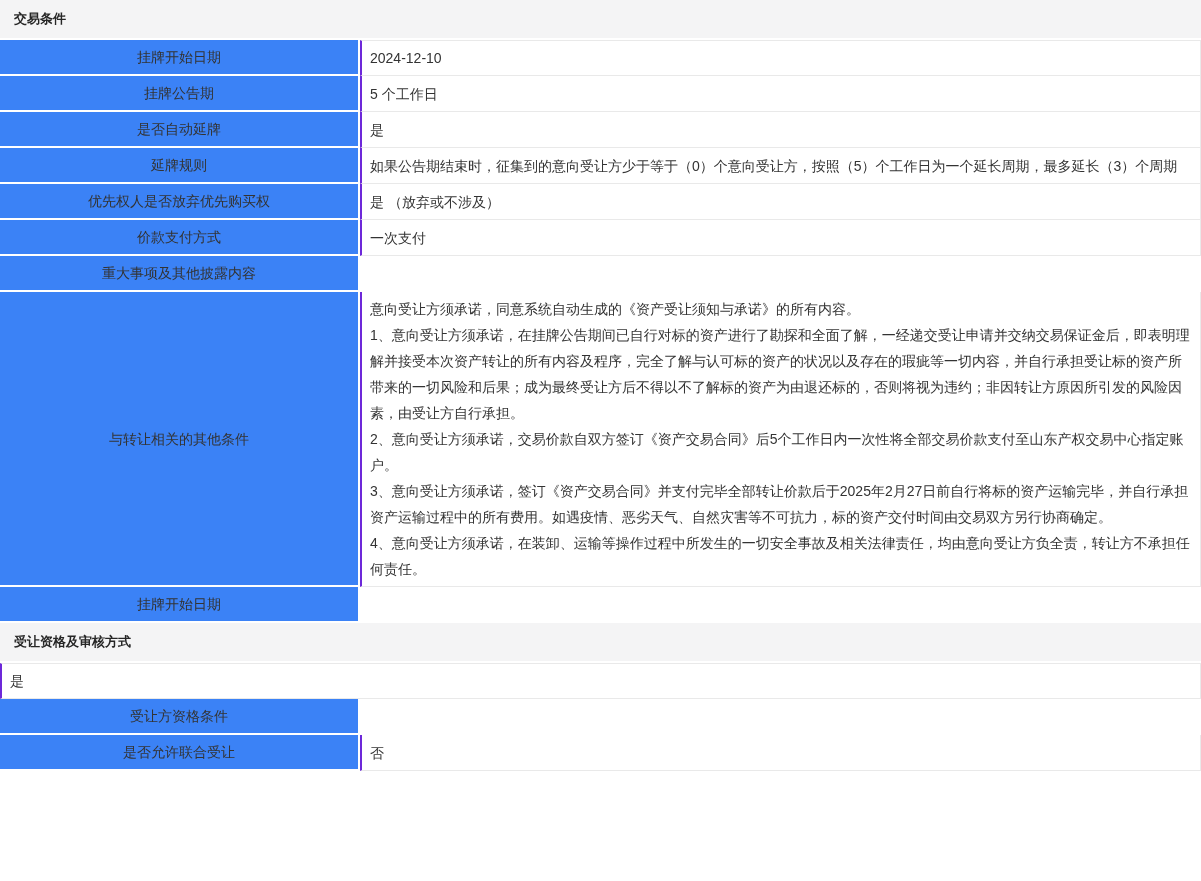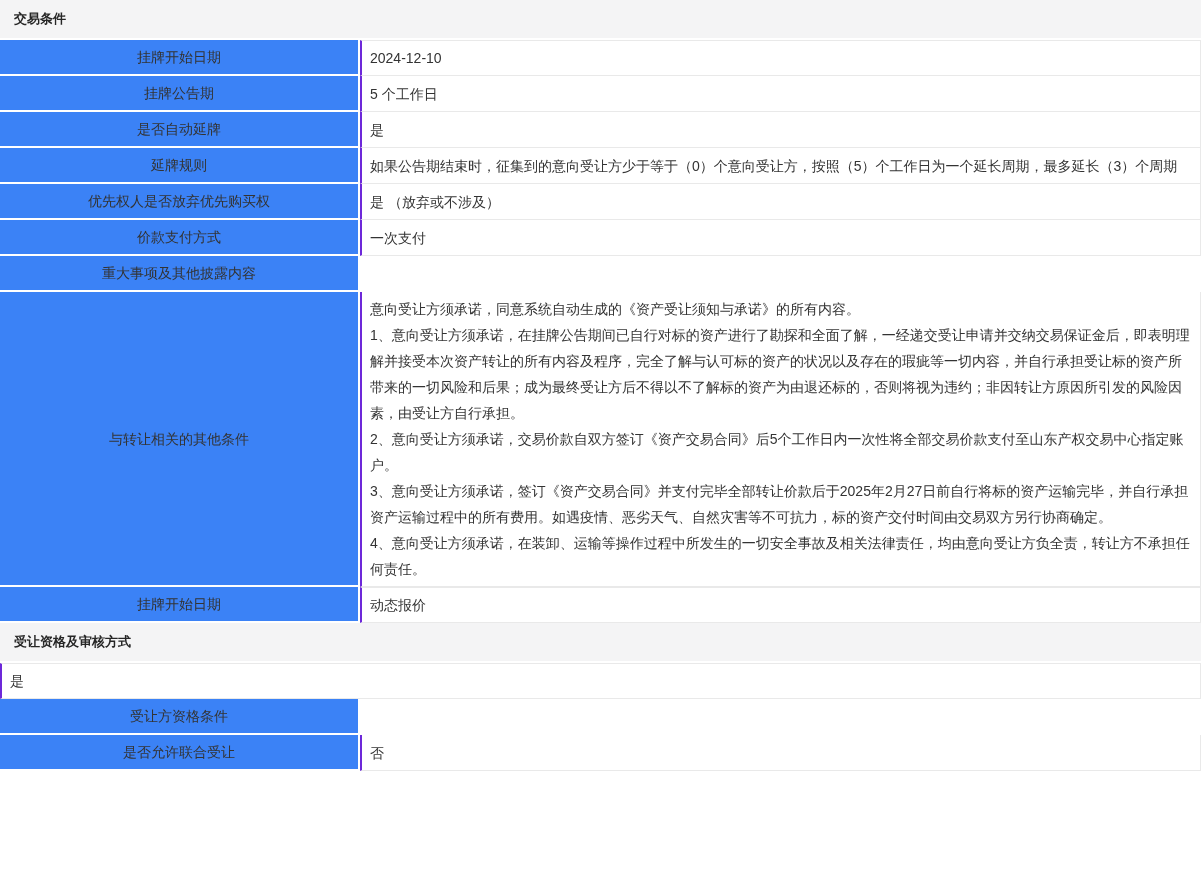--- a/index.html
+++ b/index.html
@@ -129,23 +129,20 @@
       <div>1、意向受让方须承诺，在挂牌公告期间已自行对标的资产进行了勘探和全面了解，一经递交受让申请并交纳交易保证金后，即表明理解并接受本次资产转让的所有内容及程序，完全了解与认可标的资产的状况以及存在的瑕疵等一切内容，并自行承担受让标的资产所带来的一切风险和后果；成为最终受让方后不得以不了解标的资产为由退还标的，否则将视为违约；非因转让方原因所引发的风险因素，由受让方自行承担。</div>
       <div>2、意向受让方须承诺，交易价款自双方签订《资产交易合同》后5个工作日内一次性将全部交易价款支付至山东产权交易中心指定账户。</div>
       <div>3、意向受让方须承诺，签订《资产交易合同》并支付完毕全部转让价款后于2025年2月27日前自行将标的资产运输完毕，并自行承担资产运输过程中的所有费用。如遇疫情、恶劣天气、自然灾害等不可抗力，标的资产交付时间由交易双方另行协商确定。</div>
       <div>4、意向受让方须承诺，在装卸、运输等操作过程中所发生的一切安全事故及相关法律责任，均由意向受让方负全责，转让方不承担任何责任。</div>
     </div>
   </div>
 
 
   <div class="row first">
     <div class="cell-label">挂牌开始日期</div>
-    <div class="cell-value">
-      <div>动态报价</div>
-    </div>
   </div>
 
   <div class="section-header">
     <span>受让资格及审核方式</span>
   </div>
 
   <div class="row first">
     <div class="cell-value">
       <div>是</div>
     </div>

